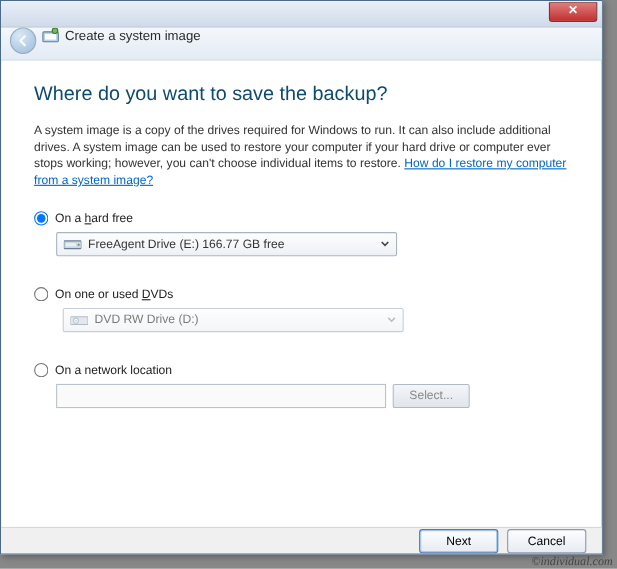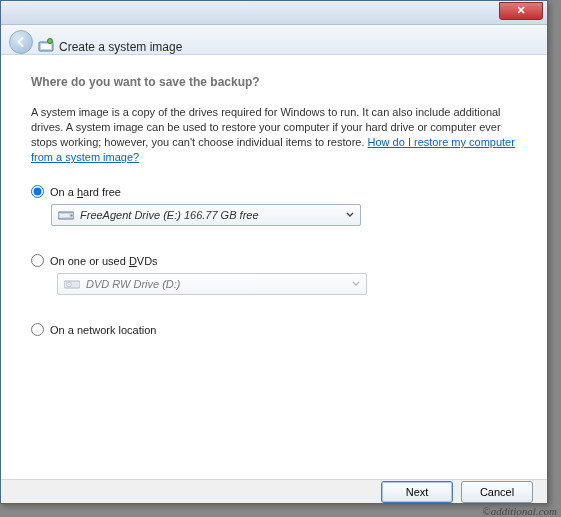--- a/index.html
+++ b/index.html
@@ -1,32 +1,32 @@
 <!DOCTYPE html>
 <html><head>
 <meta charset="utf-8">
 <style>
   * { box-sizing: border-box; font-family: "Segoe UI", Tahoma, sans-serif; }
   body { margin:0; background:#888; width:561px; height:517px; overflow:hidden; position:relative; }
   .window { position:absolute; top:0; left:0; width:548px; height:504px; background:#fff; border:1px solid #4a6a8a; box-shadow:2px 2px 6px rgba(0,0,0,.3); }
   .titlebar { height:24px; background:linear-gradient(#e9eff7,#cfdbea); position:relative; border-bottom:1px solid #b0c0d0; }
   .close-btn { position:absolute; right:4px; top:1px; width:44px; height:18px; background:linear-gradient(#e07a7a,#c03030); border:1px solid #803030; border-radius:0 0 3px 3px; color:#fff; font-size:11px; text-align:center; line-height:15px; cursor:pointer; font-weight:bold; }
-  .headerbar { height:30px; background:linear-gradient(#f4f7fb,#e3ebf4); border-bottom:1px solid #c9d6e4; display:flex; align-items:flex-end; padding:0 8px; gap:5px; }
+  .headerbar { height:30px; background:linear-gradient(#f4f7fb,#e3ebf4); border-bottom:1px solid #c9d6e4; display:flex; align-items:flex-start; padding:0 8px; gap:5px; }
   .back-btn { width:24px; height:24px; border-radius:50%; background:radial-gradient(circle at 35% 30%, #cfe4f6, #7ea7cc); border:1px solid #6b90b0; display:flex; align-items:center; justify-content:center; cursor:default; opacity:.7; }
   .back-btn svg { width:12px; height:12px; }
   .wiz-icon { width:16px; height:16px; }
   .wiz-title { font-size:12px; color:#2a2a2a; }
   .body { padding:18px 30px 10px 30px; height:398px; overflow:hidden; }
-  .heading { color:#737373; font-size:12px; margin:2px 0 16px 0; font-weight:bold; }
+  .heading { color:#0c4a6e; font-size:18px; margin:2px 0 16px 0; font-weight:normal; }
   .desc { font-size:11px; color:#333; line-height:15px; margin-bottom:20px; }
   .desc a { color:#0066cc; text-decoration:underline; cursor:pointer; }
   .opt { margin-bottom:28px; }
   .opt-row { display:flex; align-items:center; gap:6px; font-size:11px; color:#222; margin-bottom:6px; }
   .opt-row input[type=radio] { margin:0; }
-  .combo { margin-left:20px; width:310px; height:22px; border:1px solid #a7b4c2; background:linear-gradient(#fdfdfe,#edf1f6); border-radius:2px; display:flex; align-items:center; padding:0 6px; font-size:11px; color:#333; position:relative; cursor:pointer;font-style:italic; }
+  .combo { margin-left:20px; width:310px; height:22px; border:1px solid #a7b4c2; background:linear-gradient(#fdfdfe,#edf1f6); border-radius:2px; display:flex; align-items:center; padding:0 6px; font-size:11px; color:#333; position:relative; cursor:pointer; }
   .combo.disabled { opacity:.65; cursor:default;margin-left:26px; }
   .combo .drive-icon { width:16px; height:12px; margin-right:6px; }
   .combo .chev { position:absolute; right:6px; top:50%; transform:translateY(-50%); }
   .net-row { margin-left:20px; display:flex; gap:6px; }
   .net-input { width:300px; height:22px; border:1px solid #b8c2cd; background:#fff; font-size:11px; padding:0 4px; }
   .net-input[disabled] { background:#fafafa; color:#888; }
   .sel-btn { width:70px; height:22px; font-size:11px; border:1px solid #b0b8c2; background:linear-gradient(#f4f6f9,#e0e5ec); border-radius:2px; color:#888; cursor:default; }
   .footer { position:absolute; bottom:0; left:0; right:0; height:24px; background:#f0f0f0; border-top:1px solid #d8d8d8; display:flex; justify-content:flex-end; align-items:center; padding:0 14px; gap:8px; }
   .footer button { width:72px; height:22px; font-size:11px; border:1px solid #8a9aad; border-radius:3px; background:linear-gradient(#fdfdfe,#e6ecf3); cursor:pointer; }
   .footer button.primary { border-color:#4a78b8; box-shadow:0 0 0 1px #a6c8ee inset; }
@@ -98,23 +98,27 @@
             <path d="M1 1 L4 4 L7 1" stroke="#999" stroke-width="1.4" fill="none"></path>
           </svg>
       </div>
     </div>
 
     <div class="opt">
       <label class="opt-row">
         <input type="radio" name="dest" style="">
         <span>On a network location</span>
       </label>
+      <div class="net-row">
+        <input class="net-input" disabled="" value="" style="">
+        <button class="sel-btn" disabled="">Select...</button>
+      </div>
     </div>
 
   </div>
 
   <div class="footer">
     <button class="primary">Next</button>
     <button>Cancel</button>
   </div>
 </div>
 
-<div class="watermark">©additional.com</div>
+<div class="watermark">©individual.com</div>
 
 </body></html>

